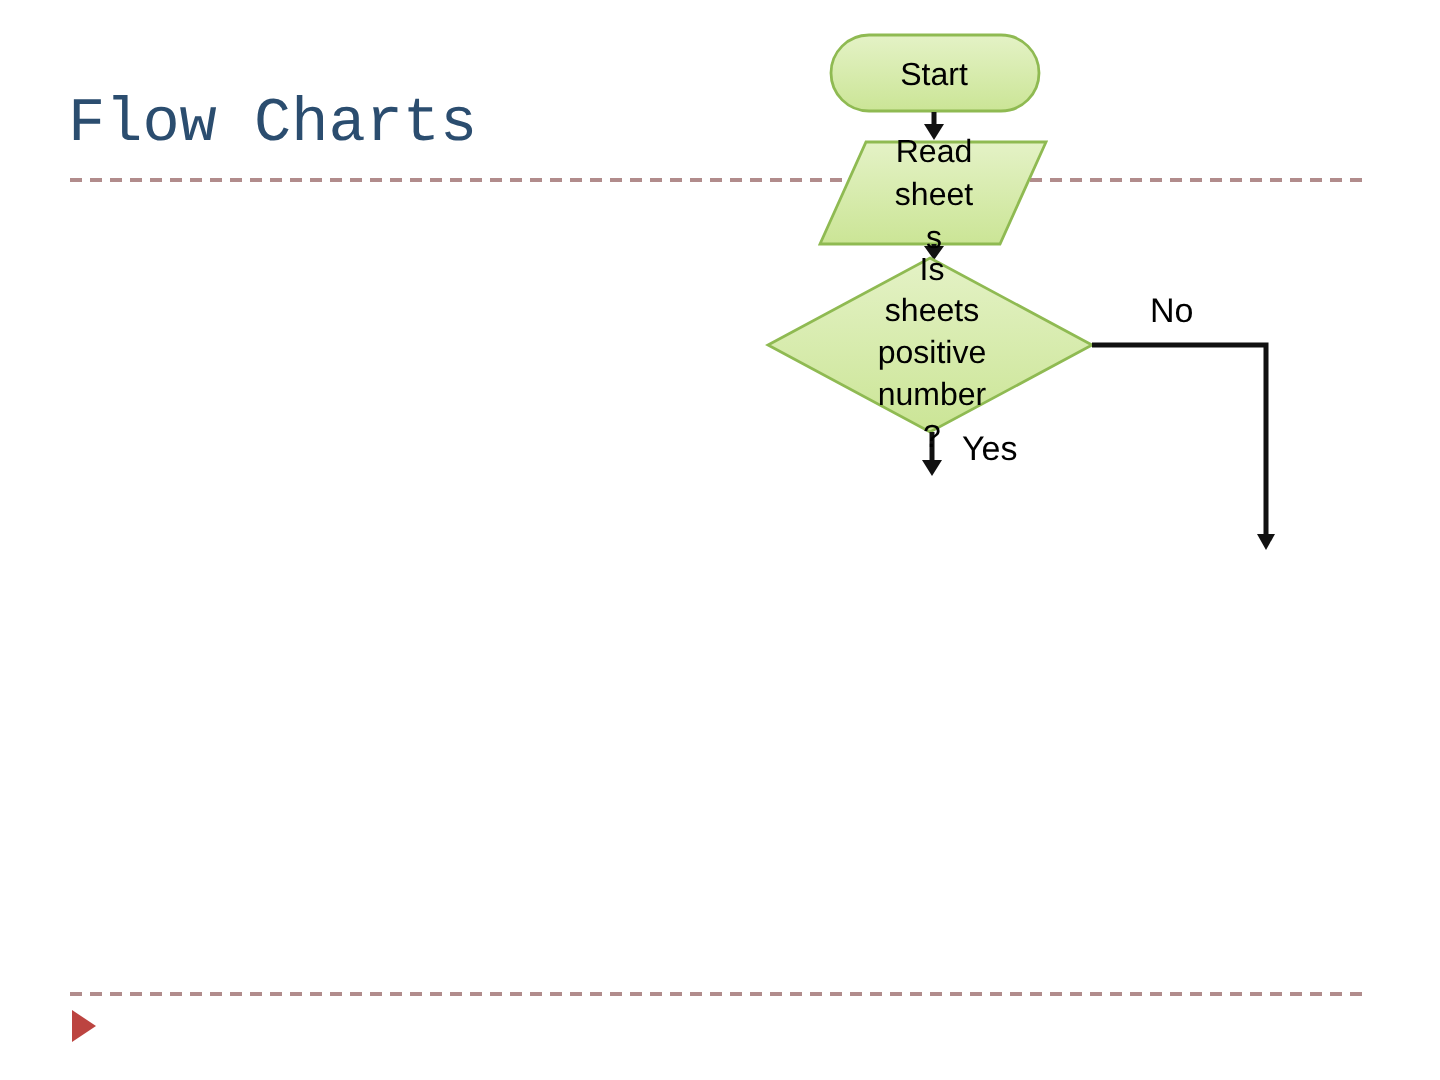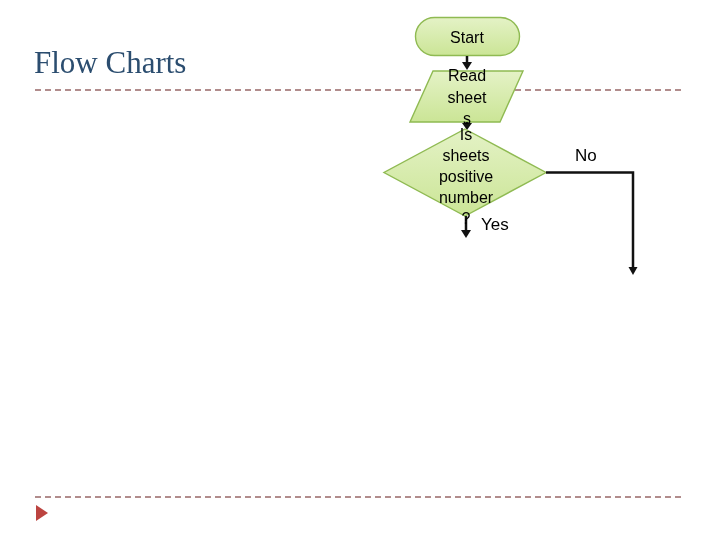--- a/index.html
+++ b/index.html
@@ -4,21 +4,21 @@
 <style>
   html,body{margin:0;padding:0;background:#fff;}
   .slide{
     position:relative;width:720px;height:540px;background:#fff;overflow:hidden;
     font-family:"Liberation Sans",sans-serif;
   }
   .title{
     position:absolute;left:34px;top:47px;margin:0;
     font-size:31px;font-weight:400;line-height:1.05;
     color:var(--title_color,#2B4D6F);
-    font-family:Liberation Serif, serif;
+    font-family:Liberation Mono, monospace;
   }
   .dash{
     position:absolute;left:35px;width:650px;height:2px;
     background:repeating-linear-gradient(to right,
       var(--dash_color,#B18C8C) 0 6px, transparent 6px 10px);
   }
   .dash.top{top:89px;}
   .dash.bottom{top:496px;}
   .tri{
     position:absolute;left:36px;top:505px;width:0;height:0;

